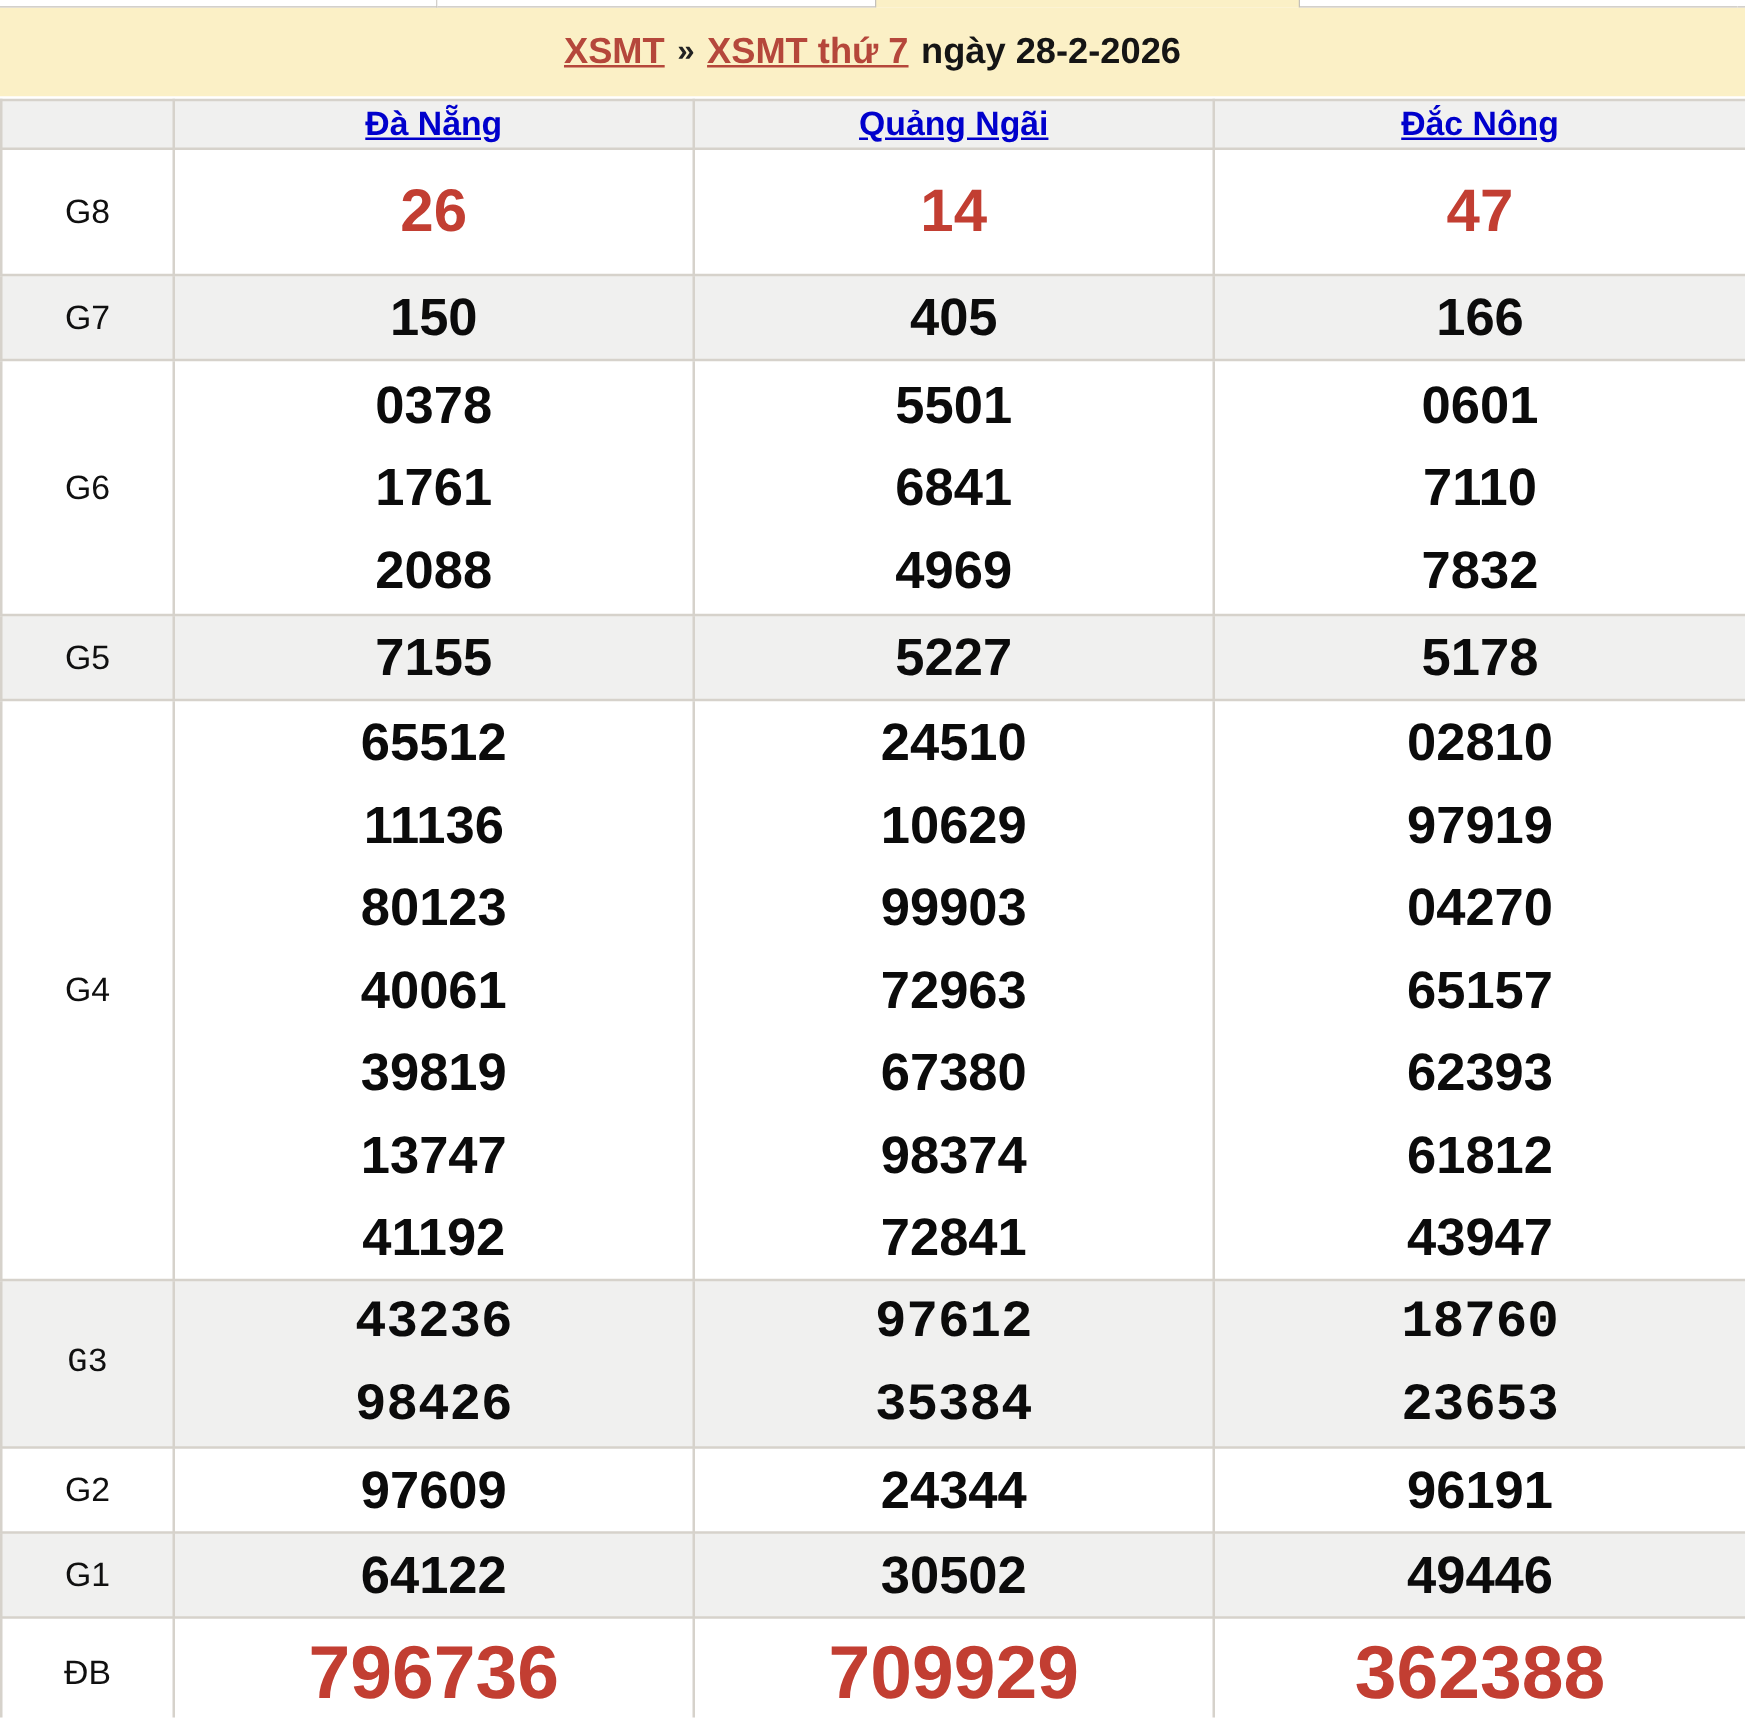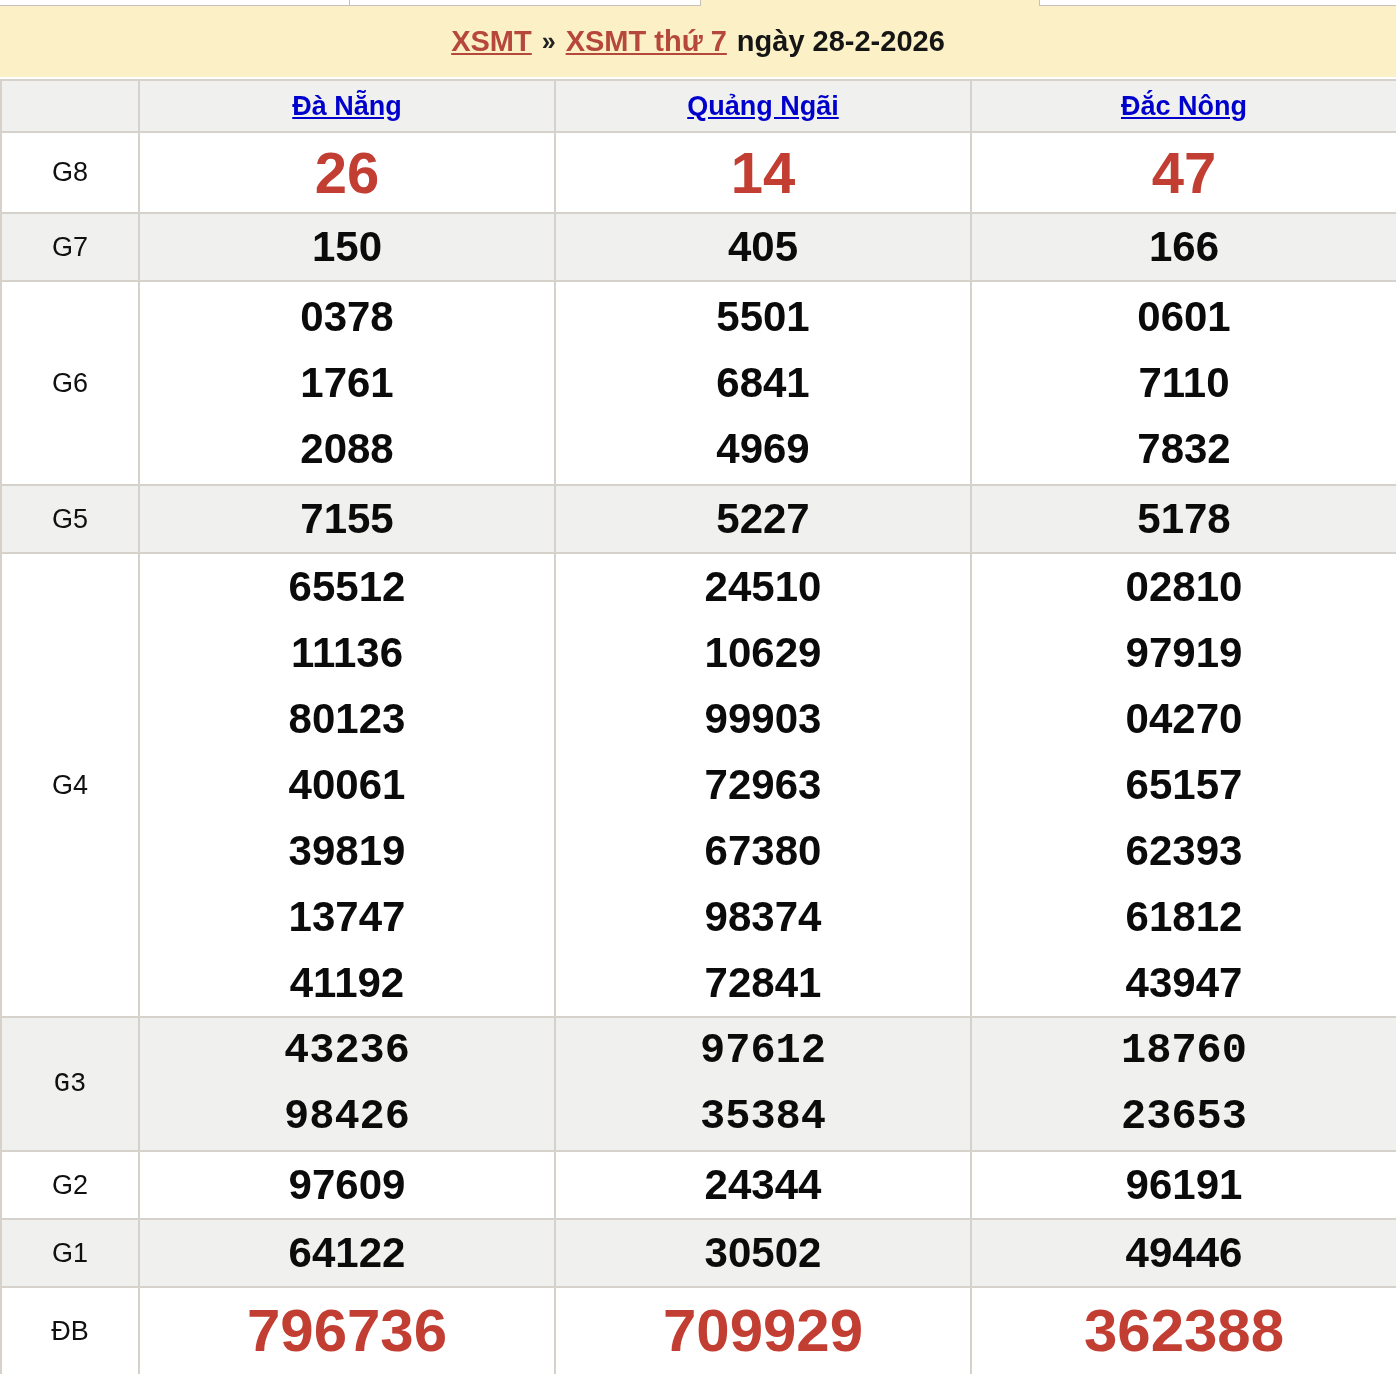--- a/index.html
+++ b/index.html
@@ -32,28 +32,28 @@
   }
   .title-bar a{cursor:pointer;}
   .red-link{color:var(--breadcrumb_link_red);text-decoration:underline;}
   .sep{font-size:25px;color:#222;}
   
   table.results{border-collapse:collapse;table-layout:fixed;width:1396px;margin-top:2px;}
   table.results td{
     border:2px solid var(--border);text-align:center;vertical-align:middle;padding:0;
   }
   tr.shaded td{background:var(--shaded_row_bg);}
-  tr.header-row td{height:52px;background:var(--shaded_row_bg);}
+  tr.header-row td{height:39px;background:var(--shaded_row_bg);}
   .province-link{
     color:var(--province_link_blue);font-weight:700;font-size:27px;
     text-decoration:underline;cursor:pointer;
   }
   .label-cell{font-size:27px;font-weight:400;color:#101010;}
   .num{font-weight:700;font-size:42px;line-height:66px;color:var(--number_black);letter-spacing:0px;}
-  tr[data-key="g8"] .num{font-size:58px;line-height:77px;color:var(--number_red);}
+  tr[data-key="g8"] .num{font-size:48px;line-height:77px;color:var(--number_red);}
   tr[data-key="db"] .num{font-size:60px;line-height:84px;color:var(--number_red);}
 </style>
 </head>
 <body>
 
 <div class="tabs-strip">
   <div class="seg w1 b-r"></div>
   <div class="seg w2"></div>
   <div class="seg w3 active"></div>
   <div class="seg w4"></div>
@@ -74,21 +74,21 @@
       <col style="width:416px">
       <col style="width:426px">
   </colgroup>
   <tbody id="results-body">
       <tr class="header-row">
         <td class="label-cell"></td>
         <td><a class="province-link">Đà Nẵng</a></td>
         <td><a class="province-link">Quảng Ngãi</a></td>
         <td><a class="province-link">Đắc Nông</a></td>
       </tr>
-      <tr data-key="g8" style="height: 81px;">
+      <tr data-key="g8" style="height: 101px;">
         <td class="label-cell">G8</td>
         <td>
           <div class="num">26</div>
         </td>
         <td>
           <div class="num">14</div>
         </td>
         <td>
           <div class="num">47</div>
         </td>

